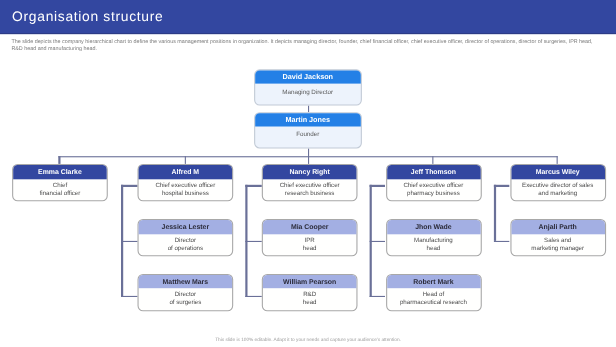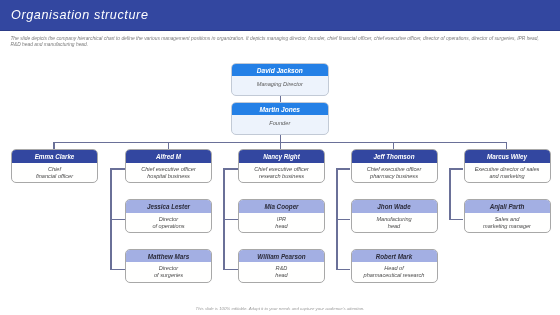--- a/index.html
+++ b/index.html
@@ -1,17 +1,17 @@
 <!DOCTYPE html>
 <html><head>
 <meta charset="utf-8">
 <style>
   html,body{margin:0;padding:0;}
   body{width:560px;height:315px;background:#ffffff;font-family:"Liberation Sans",sans-serif;overflow:hidden;}
-  .slide{position:relative;width:488px;height:315px;background:#ffffff;font-style:italic;}
+  .slide{position:relative;width:488px;height:315px;background:#ffffff;}
   .titlebar{position:absolute;left:0;top:0;width:560px;height:31px;background:#3347a0;}
   .titlebar-edge{position:absolute;left:0;top:30px;width:560px;height:1px;background:#2c3b86;}
   .title{position:absolute;left:11px;top:8.4px;font-size:12.6px;line-height:14px;color:#ffffff;letter-spacing:0.62px;white-space:nowrap;}
   .subtitle{position:absolute;left:10.4px;top:35.7px;width:548px;font-size:4.89px;color:#7b7b7b;line-height:6.25px;white-space:nowrap;letter-spacing:-0.002px;}
   .footer{position:absolute;left:0;top:305.6px;width:560px;text-align:center;font-size:4.35px;color:#9d9d9d;letter-spacing:-0.02px;}
 
   .node{position:absolute;box-sizing:border-box;border-radius:5px;border:0.75px solid #9aa0a8;overflow:hidden;background:#ffffff;}
   .node .hd{box-sizing:border-box;width:calc(100% + 2px);margin:-1px -1px 0 -1px;text-align:center;font-weight:bold;}
   .node .bd{box-sizing:border-box;width:100%;text-align:center;color:#3f3f3f;}
 

